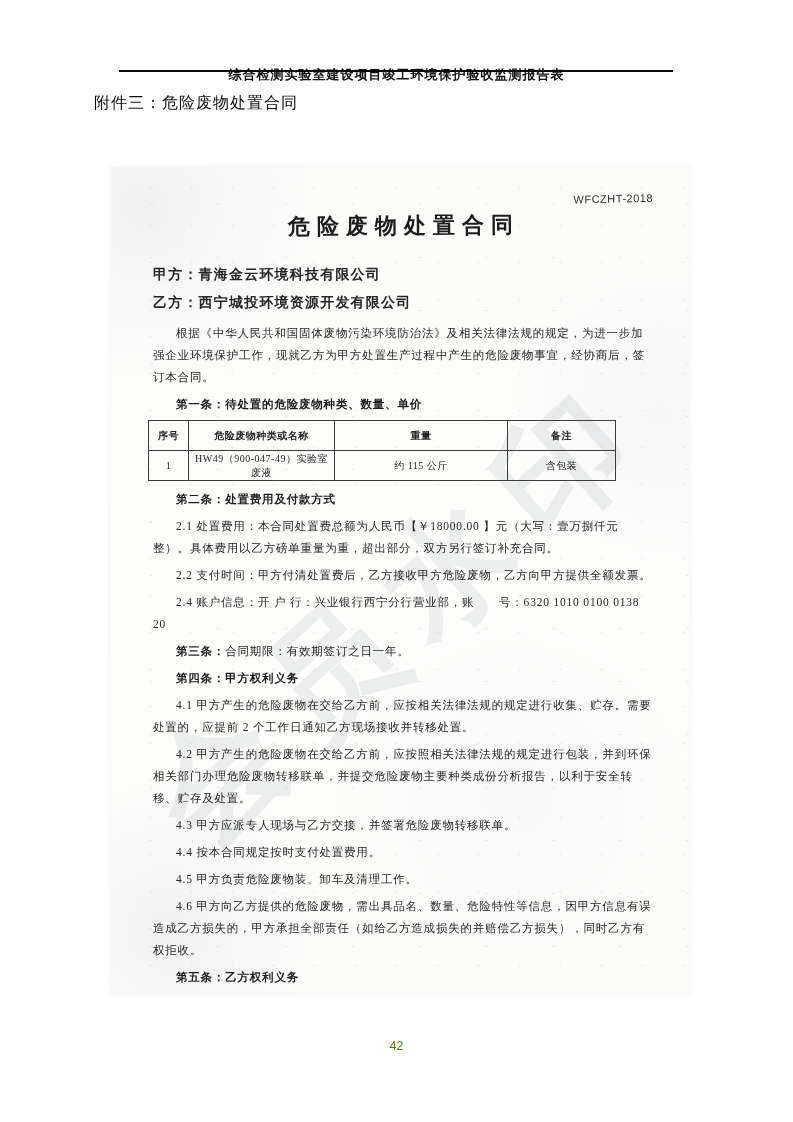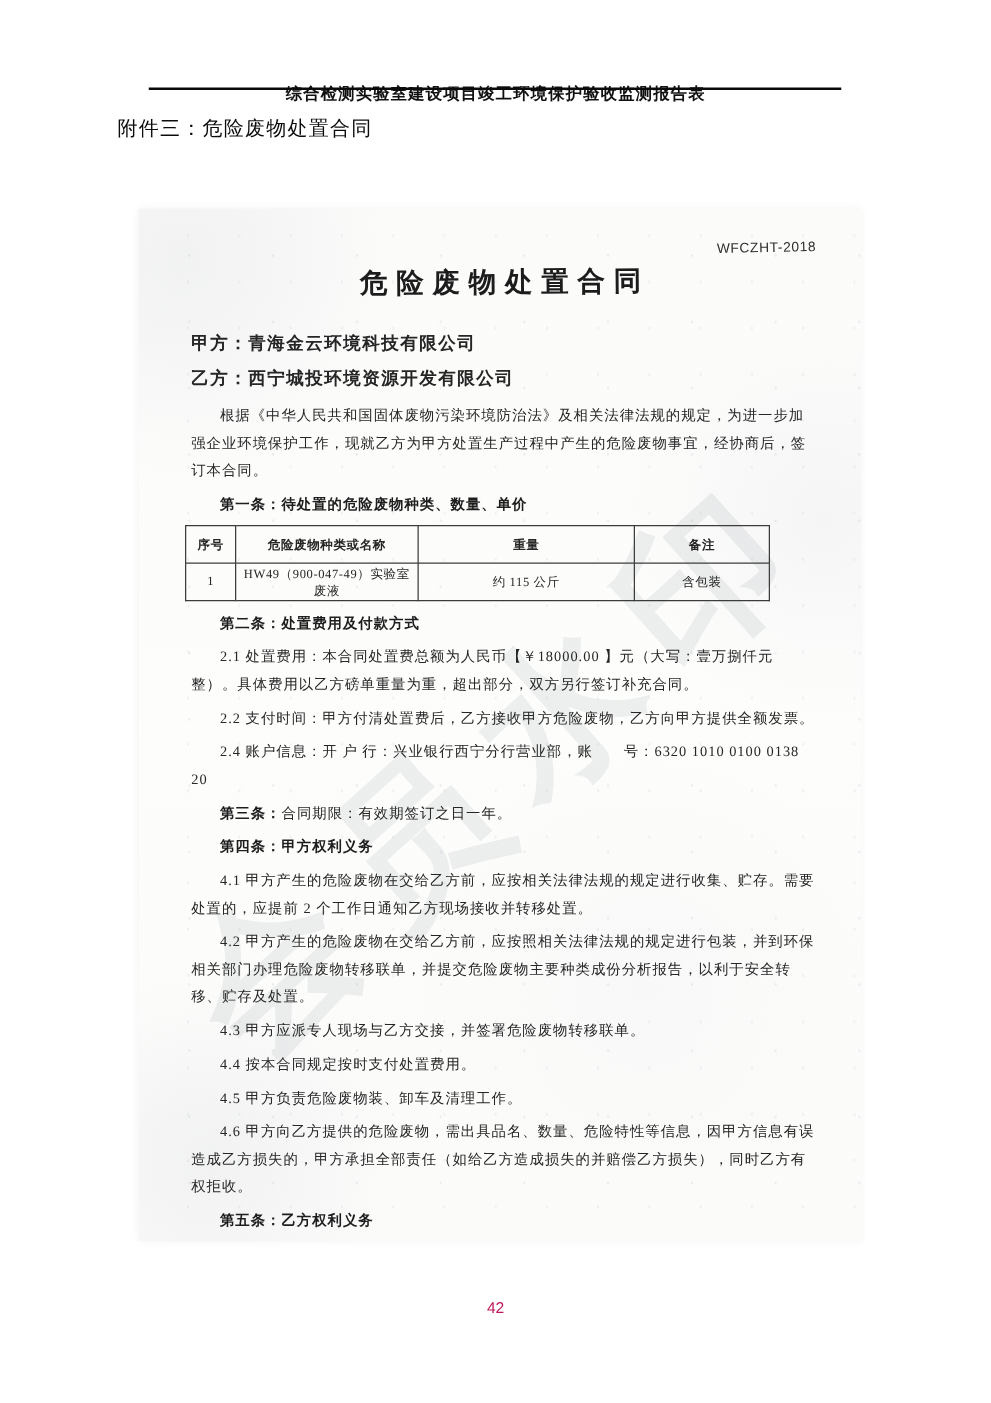--- a/index.html
+++ b/index.html
@@ -37,21 +37,21 @@
     letter-spacing: 1px;
     color: #0c0c0c;
   }
   .page-number {
     position: absolute;
     top: 1039px; left: 0;
     width: 100%;
     text-align: center;
     font-size: 12.5px;
     font-family: "Liberation Sans", sans-serif;
-    color: #be185d;
+    color: #4d7c0f;
   }
 
   
   .scan {
     position: absolute;
     top: 167px; left: 111px;
     width: 578px; height: 826px;
     background:
       radial-gradient(circle at 6% 5%, rgba(150,155,168,0.10), transparent 18%),
       radial-gradient(circle at 95% 30%, rgba(160,165,178,0.08), transparent 20%),

